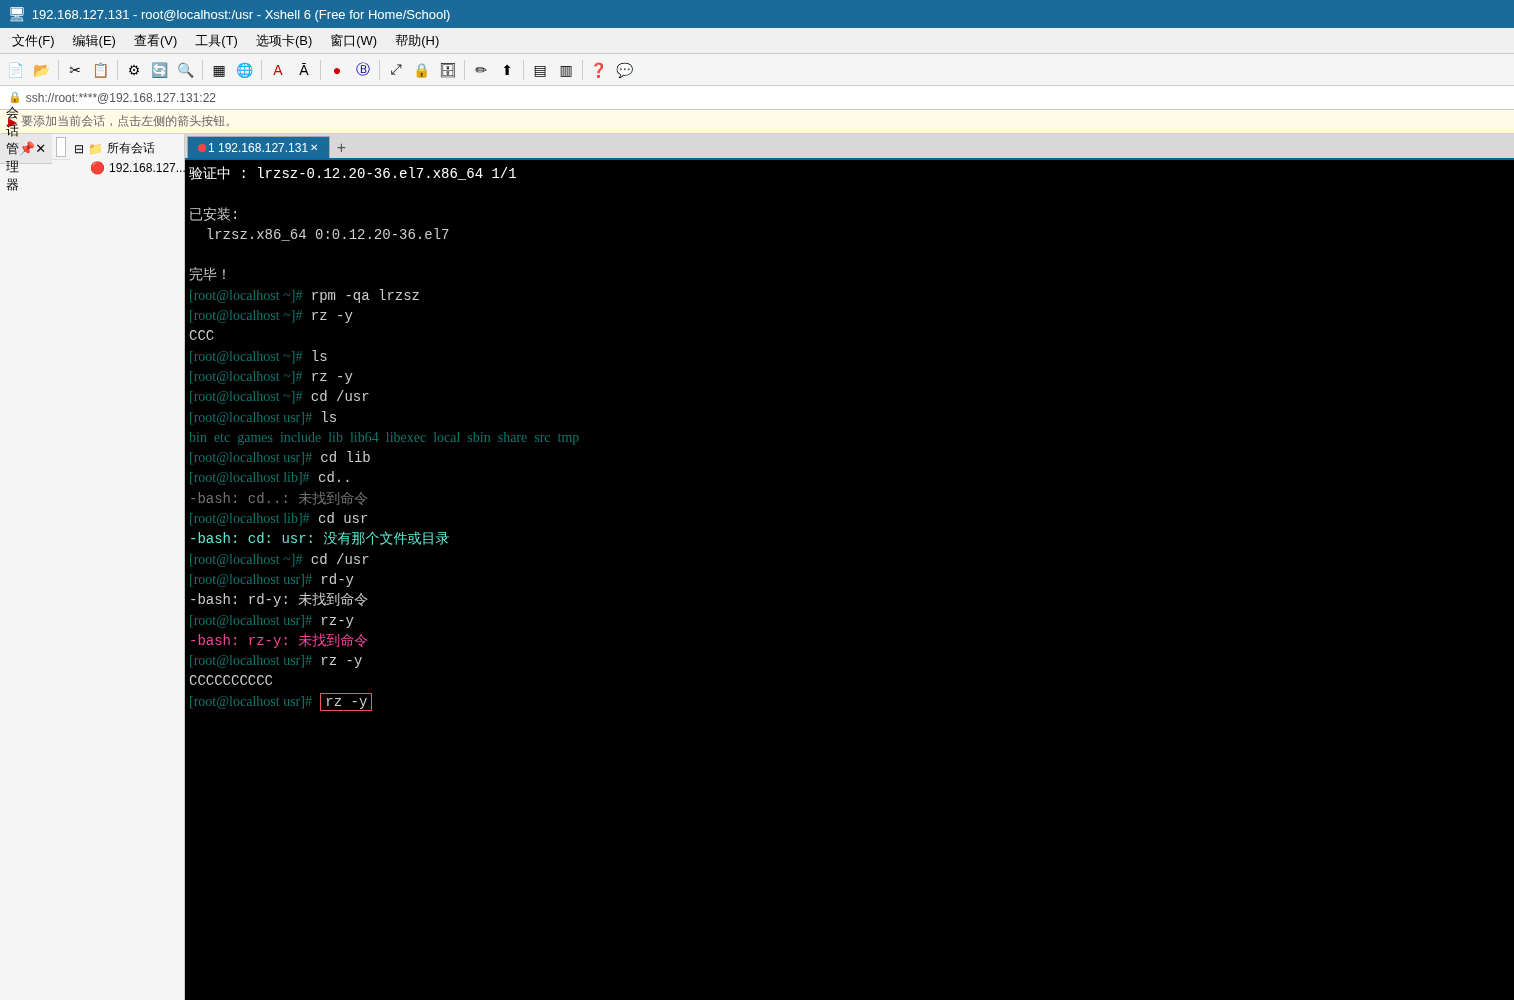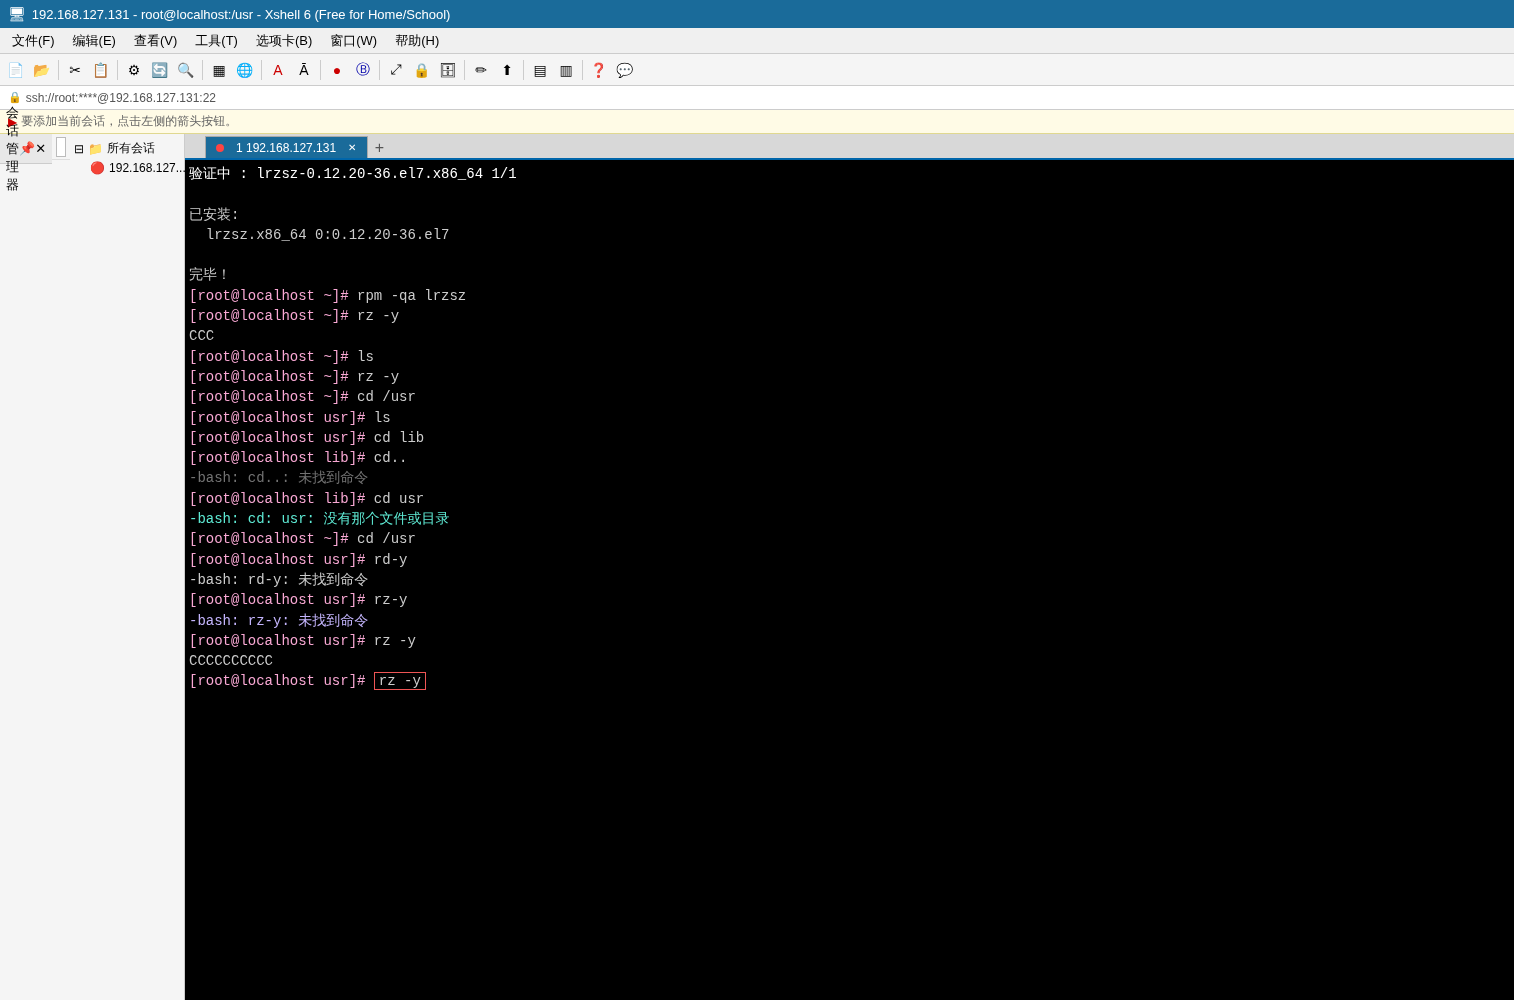--- a/index.html
+++ b/index.html
@@ -134,25 +134,25 @@
       display: flex;
       align-items: flex-end;
       border-bottom: 2px solid #0066aa;
     }
     .tab {
       height: 22px;
       padding: 0 10px;
       font-size: 12px;
       display: flex;
       align-items: center;
-      gap: 12px;
+      gap: 2px;
       cursor: pointer;
       border: 1px solid #aaa;
       border-bottom: none;
-      margin-left: 20px;
+      margin-left: 2px;
       background: #1a6b9a;
       color: white;
     }
     .tab .tab-close { font-size: 10px; cursor: pointer; }
     .tab-add {
       width: 20px;
       height: 20px;
       display: flex;
       align-items: center;
       justify-content: center;
@@ -167,21 +167,21 @@
     .terminal {
       flex: 1;
       background: #000;
       color: #ccc;
       font-family: 'Courier New', monospace;
       font-size: 14px;
       padding: 4px 4px;
       overflow-y: auto;
       line-height: 1.45;
     }
-    .terminal .cyan { color: #f9a8d4; }
+    .terminal .cyan { color: #0f766e; font-family: Liberation Serif, serif; }
     .terminal .white { color: #ffffff; }
     .cmd-highlight {
       background: transparent;
       border: 1px solid #e55;
       padding: 0 4px;
       color: #ccc;
     }
 
     .tab-region {
       display: flex;
@@ -295,29 +295,30 @@
       <div>&nbsp; lrzsz.x86_64 0:0.12.20-36.el7</div>
       <div>&nbsp;</div>
       <div>完毕！</div>
       <div><span class="cyan">[root@localhost ~]#</span> rpm -qa lrzsz</div>
       <div><span class="cyan">[root@localhost ~]#</span> rz -y</div>
       <div>CCC</div>
       <div><span class="cyan">[root@localhost ~]#</span> ls</div>
       <div><span class="cyan">[root@localhost ~]#</span> rz -y</div>
       <div><span class="cyan">[root@localhost ~]#</span> cd /usr</div>
       <div><span class="cyan">[root@localhost usr]#</span> ls</div>
+      <div><span class="cyan">bin&nbsp; etc&nbsp; games&nbsp; include&nbsp; lib&nbsp; lib64&nbsp; libexec&nbsp; local&nbsp; sbin&nbsp; share&nbsp; src&nbsp; tmp</span></div>
       <div><span class="cyan">[root@localhost usr]#</span> cd lib</div>
       <div><span class="cyan">[root@localhost lib]#</span> cd..</div>
       <div style="color:#737373">-bash: cd..: 未找到命令</div>
       <div><span class="cyan">[root@localhost lib]#</span> cd usr</div>
       <div style="color:#5eead4">-bash: cd: usr: 没有那个文件或目录</div>
       <div><span class="cyan">[root@localhost ~]#</span> cd /usr</div>
       <div><span class="cyan">[root@localhost usr]#</span> rd-y</div>
       <div style="color:#ccc">-bash: rd-y: 未找到命令</div>
       <div><span class="cyan">[root@localhost usr]#</span> rz-y</div>
-      <div style="color:#c4b5fd">-bash: rz-y: 未找到命令</div>
+      <div style="color:#ec4899">-bash: rz-y: 未找到命令</div>
       <div><span class="cyan">[root@localhost usr]#</span> rz -y</div>
       <div>CCCCCCCCCC</div>
       <div><span class="cyan">[root@localhost usr]#</span> <span class="cmd-highlight">rz -y</span></div>
     </div>
 
   </div>
 </div>
 
 </body></html>

